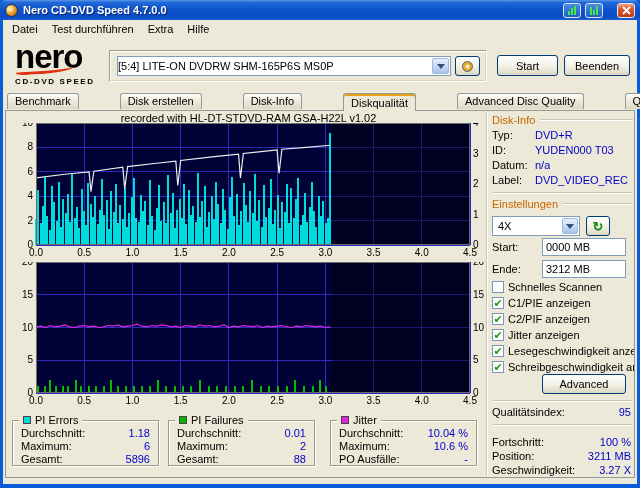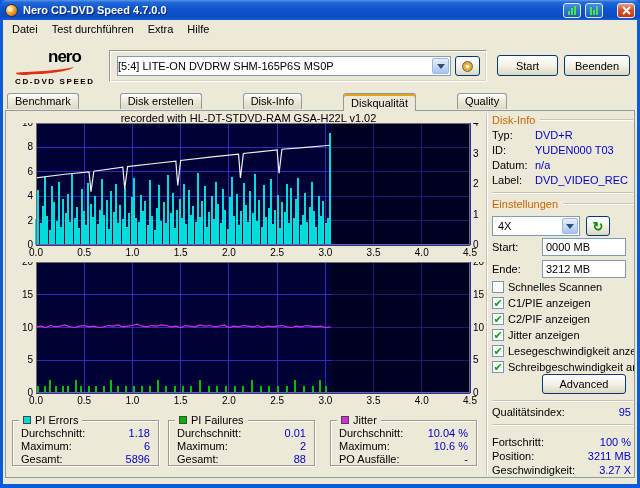--- a/index.html
+++ b/index.html
@@ -15,21 +15,21 @@
   .tbb{width:18px;height:15px;margin-left:4px;border:1px solid #DCE7F8;border-radius:3px;flex:none;
     background:linear-gradient(180deg,#4A8BE8,#1E5BBE);display:flex;align-items:flex-end;justify-content:center;padding-bottom:2px;}
   .tbb .bars{display:flex;gap:1px;align-items:flex-end;height:9px;}
   .tbb .bars i{display:block;width:2px;background:#43E843;}
   .tbb.close{background:linear-gradient(180deg,#F0A088,#D6552F 40%,#BE3A14);align-items:center;padding-bottom:0;}
   .tbb.close{margin-left:14px;}
   .client{position:absolute;top:20px;left:3px;width:634px;height:464px;background:#ECE9D8;}
   .menubar{position:absolute;top:0;left:0;width:100%;height:18px;display:flex;align-items:center;padding-left:2px;}
   .menuitem{padding:2px 7px;cursor:default;}
   .logo{position:absolute;left:12px;top:26px;width:96px;}
-  .logo .brand{font-size:17px;font-weight:bold;line-height:22px;letter-spacing:-1px;margin-left:33px;}
+  .logo .brand{font-size:33px;font-weight:bold;line-height:22px;letter-spacing:-1px;}
   .logo .swoosh{width:58px;height:6px;border-bottom:3px solid #E22F10;border-radius:0 0 90% 30%/0 0 120% 40%;transform:rotate(-3deg);margin:0 0 3px 1px;}
   .logo .product{font-size:8px;font-weight:bold;letter-spacing:1.6px;white-space:nowrap;}
   .drivepanel{position:absolute;left:106px;top:30px;width:378px;height:32px;
     border:1px solid;border-color:#9C9A8C #FFF #FFF #9C9A8C;box-shadow:inset 1px 1px 0 #FFF,inset -1px -1px 0 #D8D4C4;}
   .combo{position:absolute;left:114px;top:36px;width:334px;height:20px;background:#fff;border:1px solid #7F9DB9;
     display:flex;align-items:center;overflow:hidden;white-space:nowrap;}
   .combo .arrowbtn{position:absolute;right:1px;top:1px;bottom:1px;width:17px;border:1px solid #9DB8DC;border-radius:2px;
     background:linear-gradient(180deg,#E7F0FC,#C7D8F4 55%,#A8C2EC);display:flex;align-items:center;justify-content:center;}
   .tri{width:0;height:0;border-left:4px solid transparent;border-right:4px solid transparent;border-top:5px solid #2B4F77;}
   .xpbtn{position:absolute;height:21px;border:1px solid #003C74;border-radius:3px;
@@ -129,20 +129,21 @@
       <span class="disc-glyph"></span>
     </button>
     <button class="xpbtn" style="left:494px;top:35px;width:61px;">Start</button>
     <button class="xpbtn" style="left:561px;top:35px;width:66px;">Beenden</button>
 
     <div class="tabstrip">
         <span class="tab">Benchmark</span>
         <span class="tab">Disk erstellen</span>
         <span class="tab">Disk-Info</span>
         <span class="tab active">Diskqualität</span>
+        <span class="tab">Advanced Disc Quality</span>
         <span class="tab">Quality</span>
       </div>
     <div class="tabpage"></div>
 
     <div class="rec-title">recorded with HL-DT-STDVD-RAM GSA-H22L v1.02</div>
     <div class="chartwrap" id="chartTop"><svg width="475" height="136" shape-rendering="crispEdges">
           <rect x="25" y="0" width="434" height="122" fill="#000235"></rect>
           <line x1="25" y1="0" x2="25" y2="122" stroke="#2B2BBE" stroke-width="1"></line>
           <line x1="73.22222222222223" y1="0" x2="73.22222222222223" y2="122" stroke="#2B2BBE" stroke-width="1"></line>
           <line x1="121.44444444444444" y1="0" x2="121.44444444444444" y2="122" stroke="#2B2BBE" stroke-width="1"></line>

